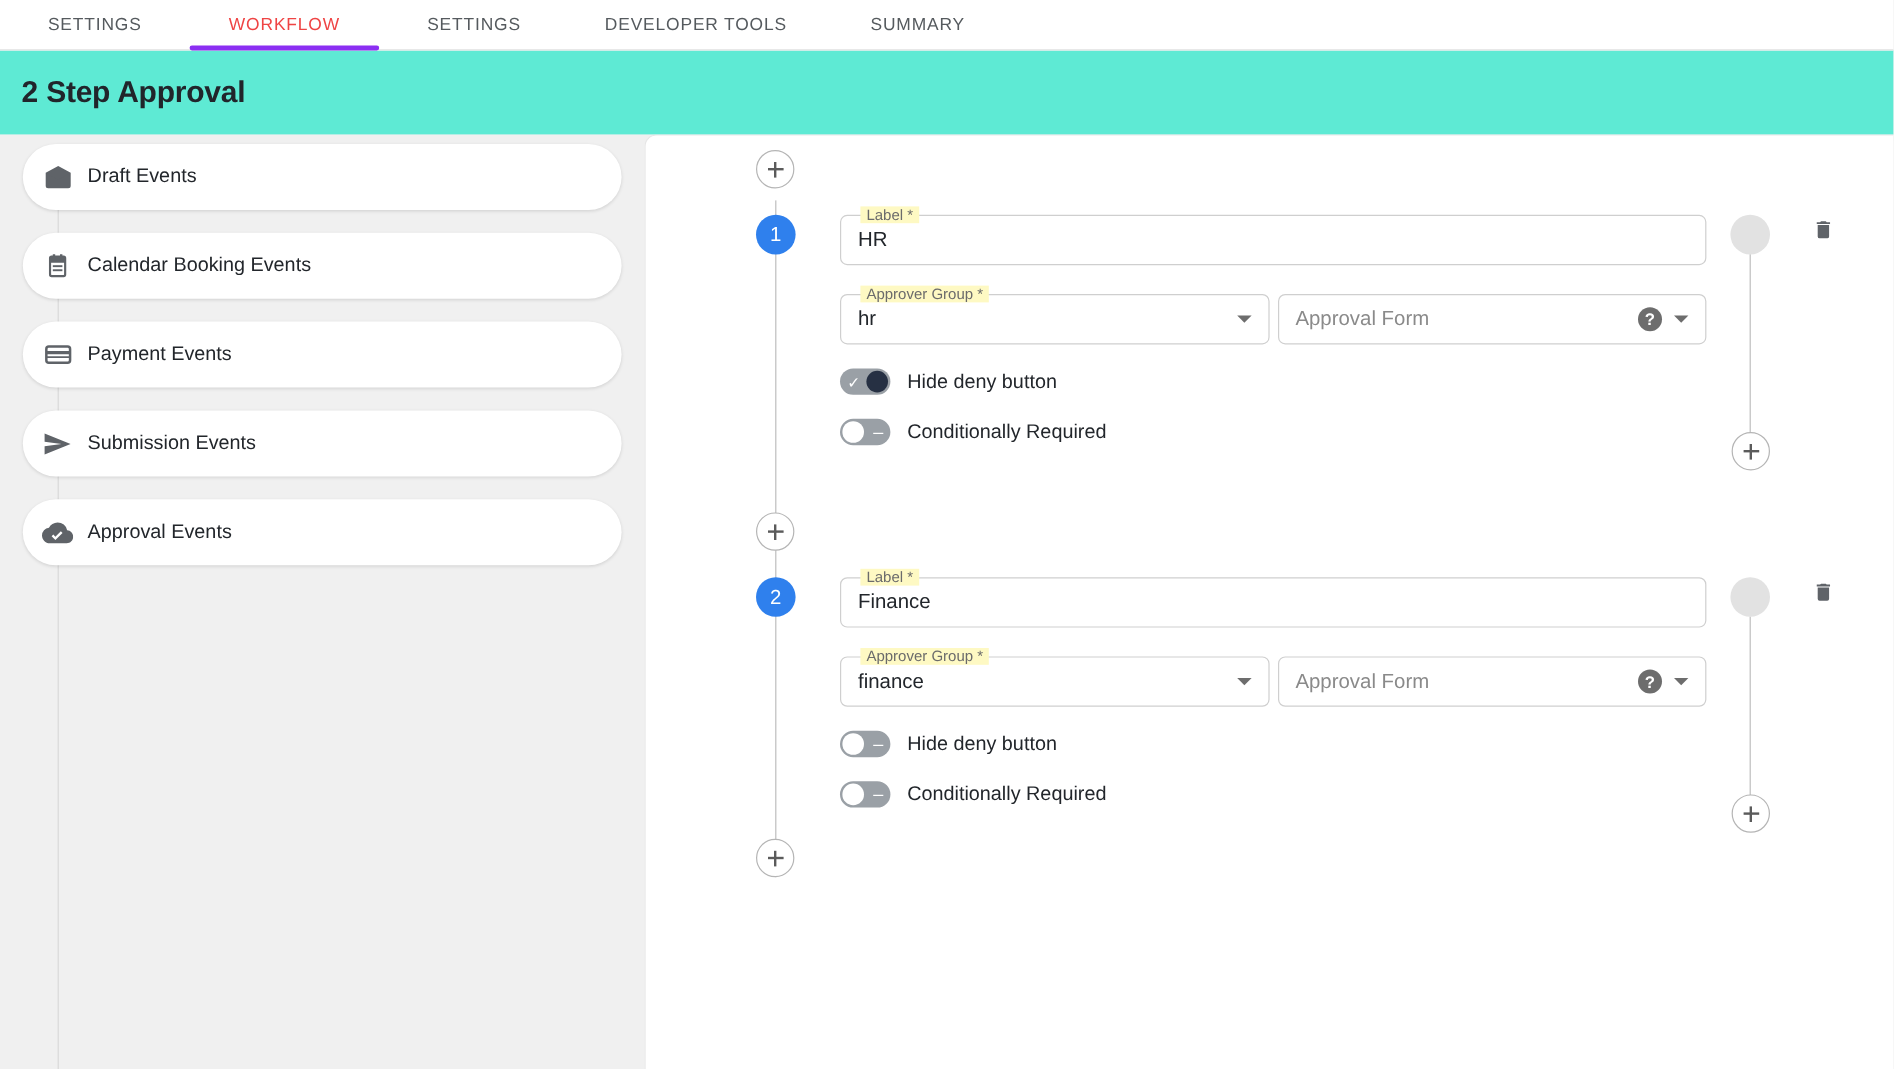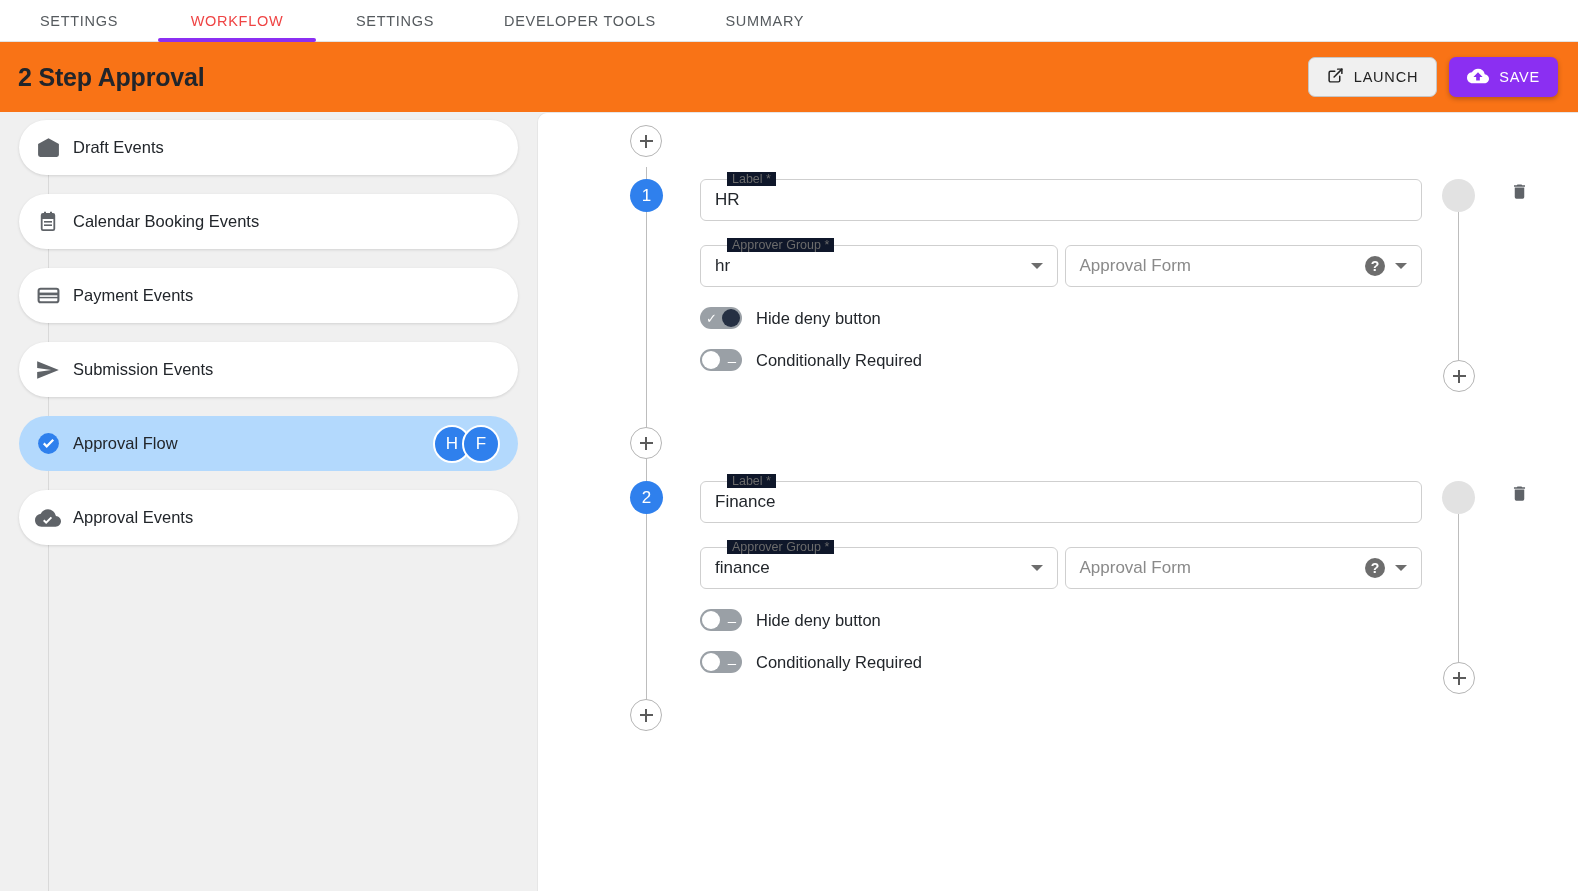--- a/index.html
+++ b/index.html
@@ -41,21 +41,21 @@
     position: absolute;
     left: 0; right: 0; bottom: -1px;
     height: 4px;
     background: #8b2ff2;
     border-radius: 2px;
   }
 
   
   .header {
     height: 70px;
-    background: #f97316;
+    background: #5eead4;
     display: flex;
     align-items: center;
     padding: 0 20px 0 18px;
   }
   .page-title {
     font-size: 25px;
     font-weight: 600;
     color: #21252b;
     letter-spacing: -0.2px;
   }
@@ -247,22 +247,22 @@
     border-radius: 6px;
     height: 42px;
     display: flex;
     align-items: center;
     padding: 0 14px;
     background: #ffffff;
   }
   .field .legend {
     position: absolute;
     top: -8px;
-    left: 26px;
-    background: #0f172a;
+    left: 16px;
+    background: #fef9c3;
     padding: 0 5px;
     font-size: 12.5px;
     color: #6b6b6b;
     line-height: 14px;
     white-space: nowrap;
   }
   .field .value {
     font-size: 17px;
     color: #22262b;
   }
@@ -383,42 +383,20 @@
 <div class="tabbar">
   <div class="tab">SETTINGS</div>
   <div class="tab active">WORKFLOW</div>
   <div class="tab">SETTINGS</div>
   <div class="tab">DEVELOPER TOOLS</div>
   <div class="tab">SUMMARY</div>
 </div>
 
 <div class="header">
   <div class="page-title">2 Step Approval</div>
-  <div class="header-actions">
-    <button class="btn btn-launch">
-      <span>
-        <svg width="17" height="17" viewBox="0 0 24 24" fill="none" stroke="#232323" stroke-width="2.1" stroke-linecap="round" stroke-linejoin="round">
-          <path d="M18 13v6a2 2 0 0 1-2 2H5a2 2 0 0 1-2-2V8a2 2 0 0 1 2-2h6"></path>
-          <polyline points="15 3 21 3 21 9"></polyline>
-          <line x1="10" y1="14" x2="21" y2="3"></line>
-        </svg>
-      </span>
-      <span>LAUNCH</span>
-    </button>
-    <button class="btn btn-save">
-      <span>
-        <svg width="22" height="22" viewBox="0 0 24 24" fill="#ffffff">
-          <path d="M19.35 10.04A7.49 7.49 0 0 0 12 4C9.11 4 6.6 5.64 5.35 8.04
-                   A5.994 5.994 0 0 0 0 14c0 3.31 2.69 6 6 6h13c2.76 0 5-2.24
-                   5-5 0-2.64-2.05-4.78-4.65-4.96zM14 13v4h-4v-4H7l5-5 5 5h-3z"></path>
-        </svg>
-      </span>
-      <span>SAVE</span>
-    </button>
-  </div>
 </div>
 
 <div class="body-wrap">
 
   <div class="sidebar">
     <div class="rail"></div>
 
     <div class="side-item">
       <span class="side-icon">
         <svg width="25" height="25" viewBox="0 0 24 24" fill="#5f6368">
@@ -456,33 +434,20 @@
 
     <div class="side-item">
       <span class="side-icon">
         <svg width="26" height="26" viewBox="0 0 24 24" fill="#5f6368">
           <path d="M2 20l20-8L2 4v6.2l13 1.8-13 1.8V20z"></path>
         </svg>
       </span>
       <span class="side-label">Submission Events</span>
     </div>
 
-    <div class="side-item active">
-      <span class="side-icon">
-        <svg width="25" height="25" viewBox="0 0 24 24" fill="#2f80ed">
-          <circle cx="12" cy="12" r="10"></circle>
-          <path d="M10.3 16.2l-3.6-3.6 1.5-1.5 2.1 2.1 5.5-5.5 1.5 1.5z" fill="#ffffff"></path>
-        </svg>
-      </span>
-      <span class="side-label">Approval Flow</span>
-      <span class="avatars">
-        <span class="avatar">H</span>
-        <span class="avatar">F</span>
-      </span>
-    </div>
 
     <div class="side-item">
       <span class="side-icon">
         <svg width="26" height="26" viewBox="0 0 24 24" fill="#5f6368">
           <path d="M19.35 10.04A7.49 7.49 0 0 0 12 4C9.11 4 6.6 5.64 5.35 8.04
                    A5.994 5.994 0 0 0 0 14c0 3.31 2.69 6 6 6h13c2.76 0 5-2.24
                    5-5 0-2.64-2.05-4.78-4.65-4.96z"></path>
           <path d="M10.3 17.6l-2.9-2.9 1.3-1.3 1.6 1.6 4.2-4.2 1.3 1.3z" fill="#ffffff"></path>
         </svg>
       </span>

